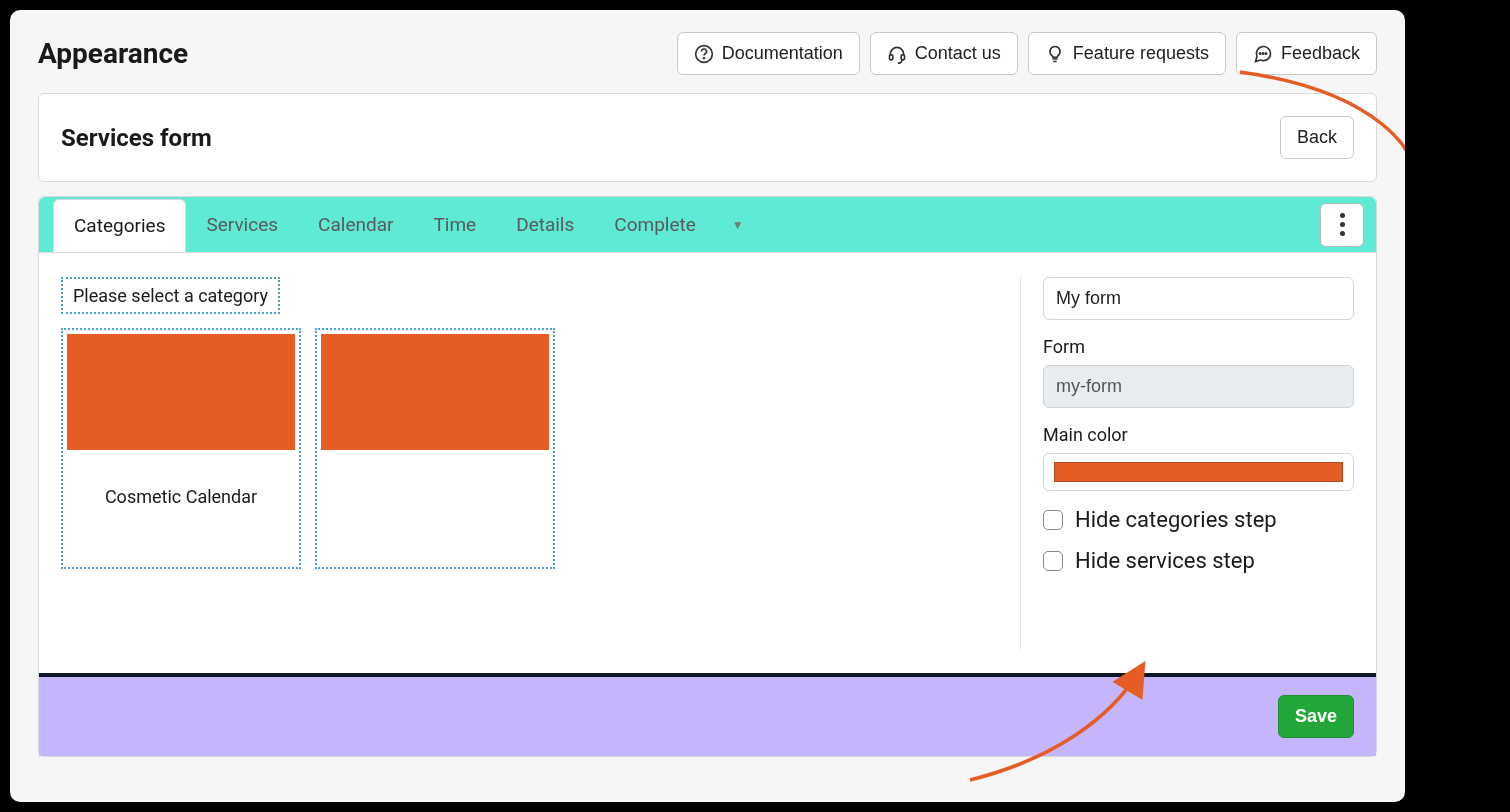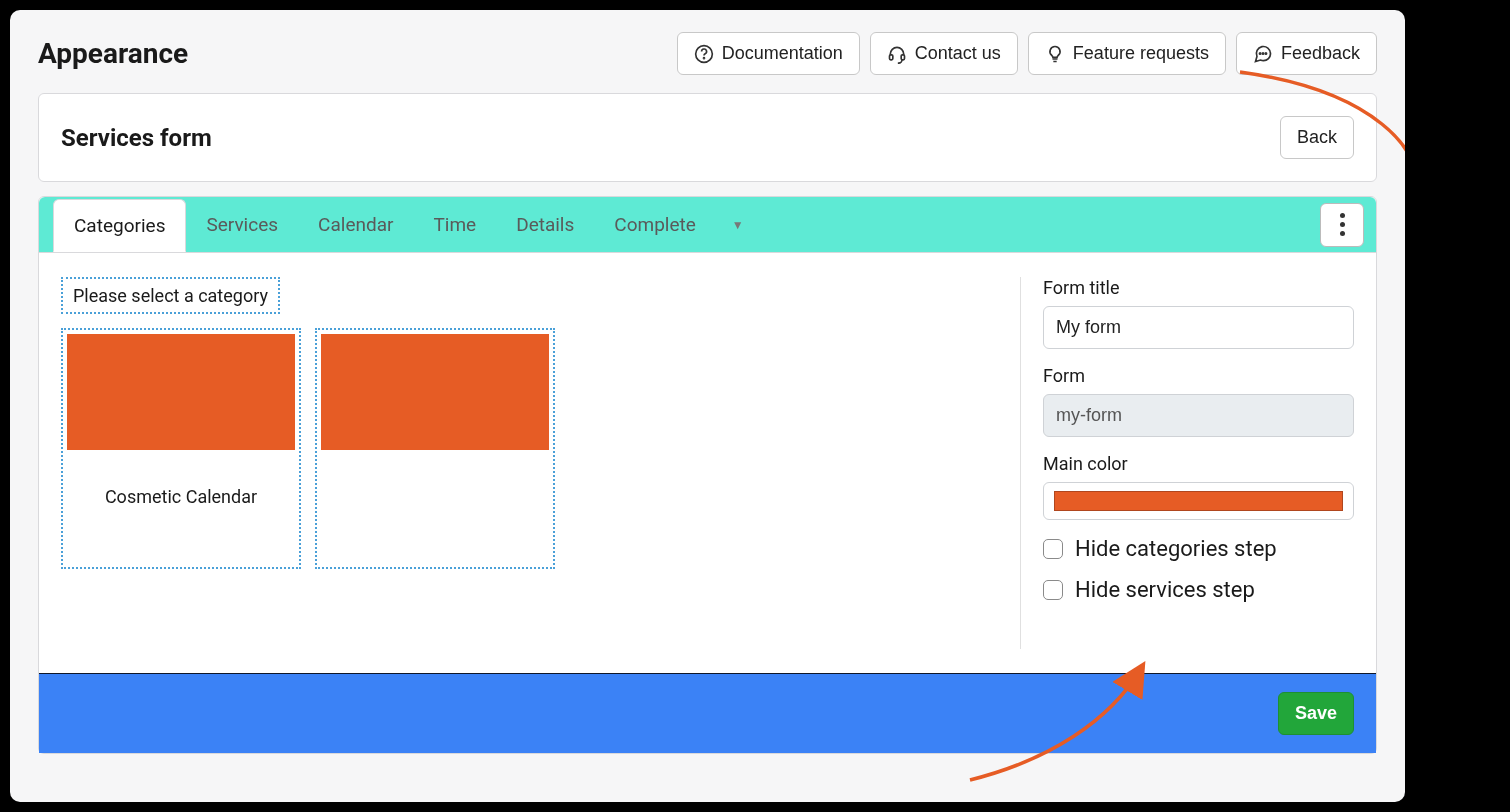--- a/index.html
+++ b/index.html
@@ -211,25 +211,25 @@
   .check-row .cbx {
     width: 20px; height: 20px;
     border: 1.5px solid #8a8a8a;
     border-radius: 5px;
     background: #fff;
   }
   .check-row label { font-size: 22px; color: #1a1a1a; }
 
   
   .footer-bar {
-    border-top: 1px solid #0f172a;
+    border-top: 4px solid #0f172a;
     padding: 18px 22px;
     display: flex;
     justify-content: flex-end;
-    background:#3b82f6;
+    background:#c4b5fd;
   }
 
   
   .overlay {
     position: absolute;
     left: 0; top: 0; width: 100%; height: 100%;
     pointer-events: none;
   }
 </style>
 </head>
@@ -323,21 +323,20 @@
             <div class="label">Cosmetic Calendar</div>
           </div>
           <div class="service-card">
             <div class="swatch"></div>
           </div>
         </div>
       </div>
 
       <div class="right-col">
         <div class="fld">
-          <label>Form title</label>
           <input class="input" value="My form" style="">
         </div>
         <div class="fld">
           <label>Form</label>
           <input class="input readonly" readonly="" value="my-form" style="">
         </div>
         <div class="fld">
           <label>Main color</label>
           <div class="color-input">
             <div class="color-swatch" style="background:#e65c25;"></div>

